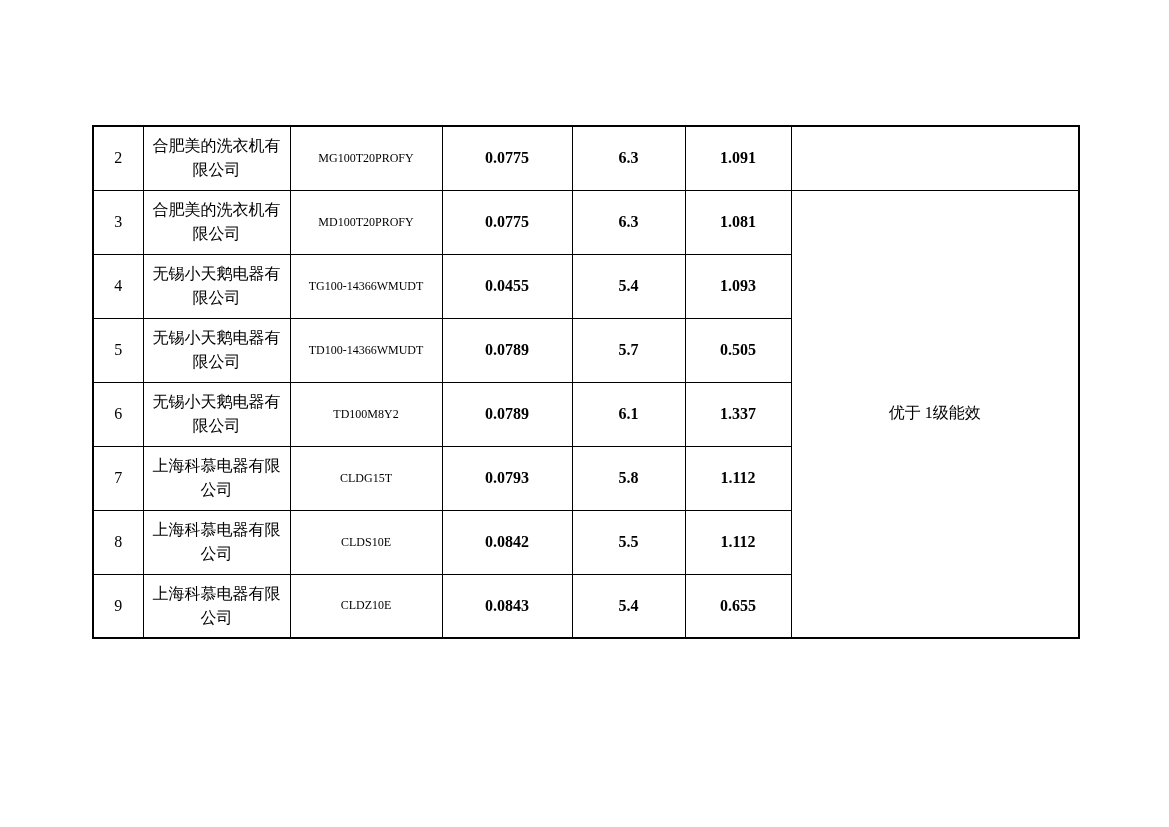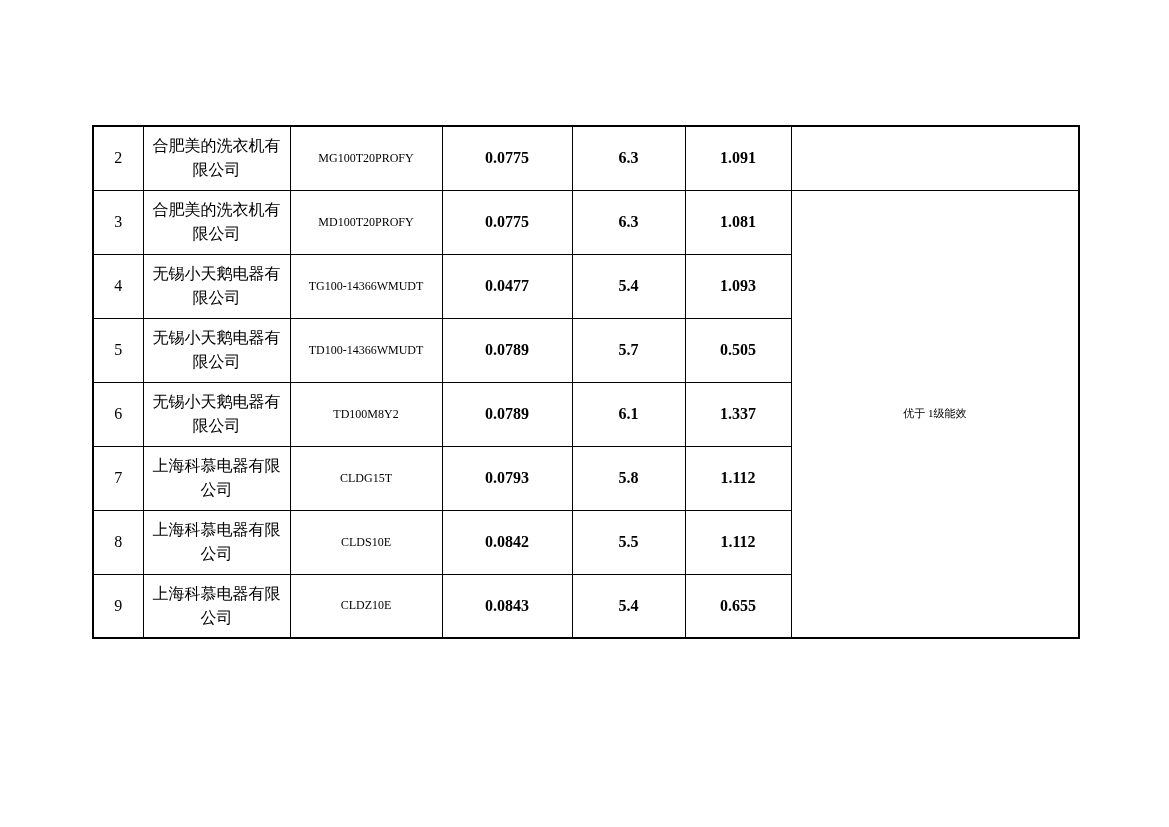--- a/index.html
+++ b/index.html
@@ -28,21 +28,21 @@
     text-align: center;
     vertical-align: middle;
     font-size: 16px;
     height: 64px;
     padding: 2px 8px;
     overflow: hidden;
   }
   .doc-table td.c-company { line-height: 24px; padding: 2px 9px; }
   .doc-table td.c-model   { font-size: 12px; white-space: nowrap; padding: 2px 2px; }
   .doc-table td.c-num     { white-space: nowrap; font-weight: bold; }
-  .doc-table td.c-remark  { font-size: 11px; }
+  .doc-table td.c-remark  { font-size: 16px; }
 </style>
 </head>
 <body>
 
 <div class="page">
   <table class="doc-table">
     <colgroup>
       <col style="width:50px">
       <col style="width:147px">
       <col style="width:152px">
@@ -67,21 +67,21 @@
         <td class="c-model">MD100T20PROFY</td>
         <td class="c-num">0.0775</td>
         <td class="c-num">6.3</td>
         <td class="c-num">1.081</td>
         <td class="c-remark" rowspan="7">优于 1级能效</td>
       </tr>
       <tr>
         <td class="c-no">4</td>
         <td class="c-company">无锡小天鹅电器有限公司</td>
         <td class="c-model">TG100-14366WMUDT</td>
-        <td class="c-num">0.0477</td>
+        <td class="c-num">0.0455</td>
         <td class="c-num">5.4</td>
         <td class="c-num">1.093</td>
       </tr>
       <tr>
         <td class="c-no">5</td>
         <td class="c-company">无锡小天鹅电器有限公司</td>
         <td class="c-model">TD100-14366WMUDT</td>
         <td class="c-num">0.0789</td>
         <td class="c-num">5.7</td>
         <td class="c-num">0.505</td>

